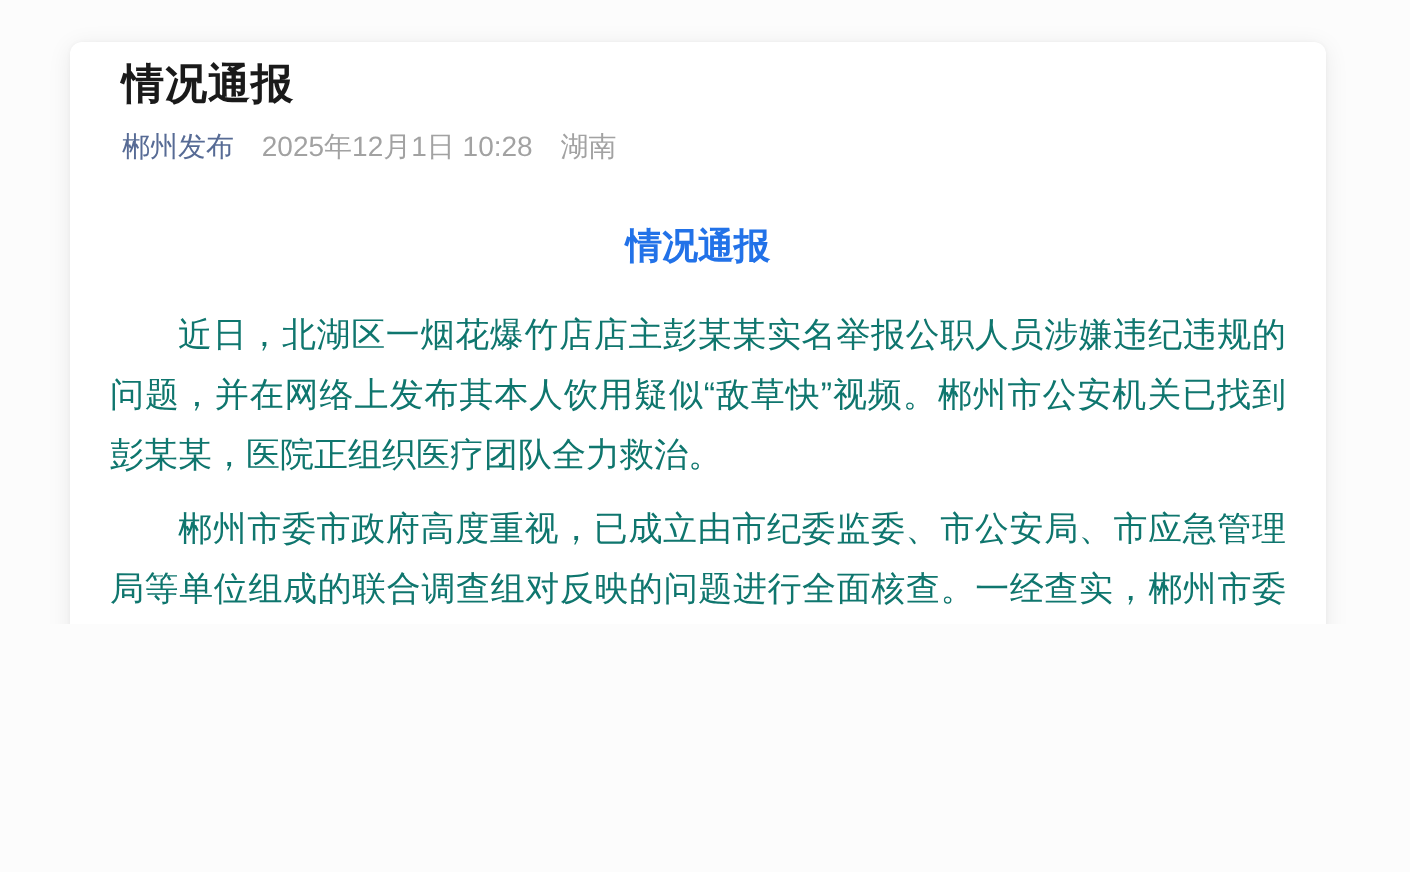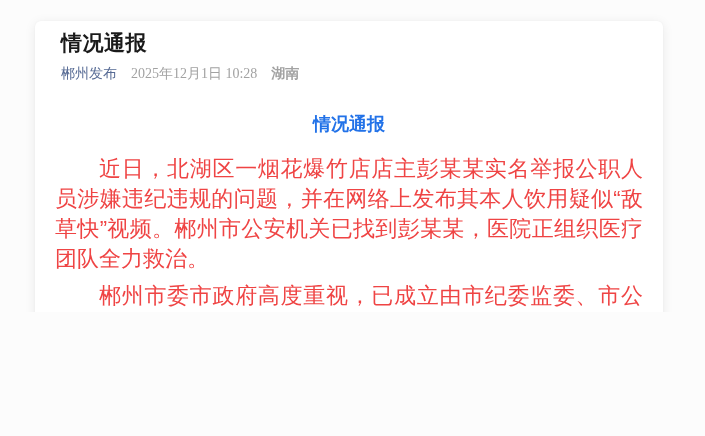--- a/index.html
+++ b/index.html
@@ -42,39 +42,37 @@
   }
   .meta .source {
     color: #576b95;
     margin-right: 10px;
     cursor: pointer;
     text-align: center;
   }
   .meta .datetime {
     color: #a2a2a2;
     margin-right: 10px;
-    font-family: Liberation Serif, serif;
   }
   .meta .location {
     color: #a2a2a2;
-    font-weight: bold;
   }
   .article-heading {
     margin: 28px 0 0 0;
     font-size: 18px;
     line-height: 25px;
     font-weight: bold;
     text-align: center;
     color: #2272e8;
   }
   .article p {
     margin: 0;
-    font-size: 22px;
+    font-size: 17px;
     line-height: 30px;
-    color: #ef4444;
+    color: #0f766e;
     text-align: justify;
     text-indent: 2em;
   }
   .article p.p1 { margin-top: 17px; }
   .article p.p2 { margin-top: 7px; }
   .signature-block {
     margin-top: 6px;
     font-size: 17px;
     line-height: 30px;
     color: #333333;

